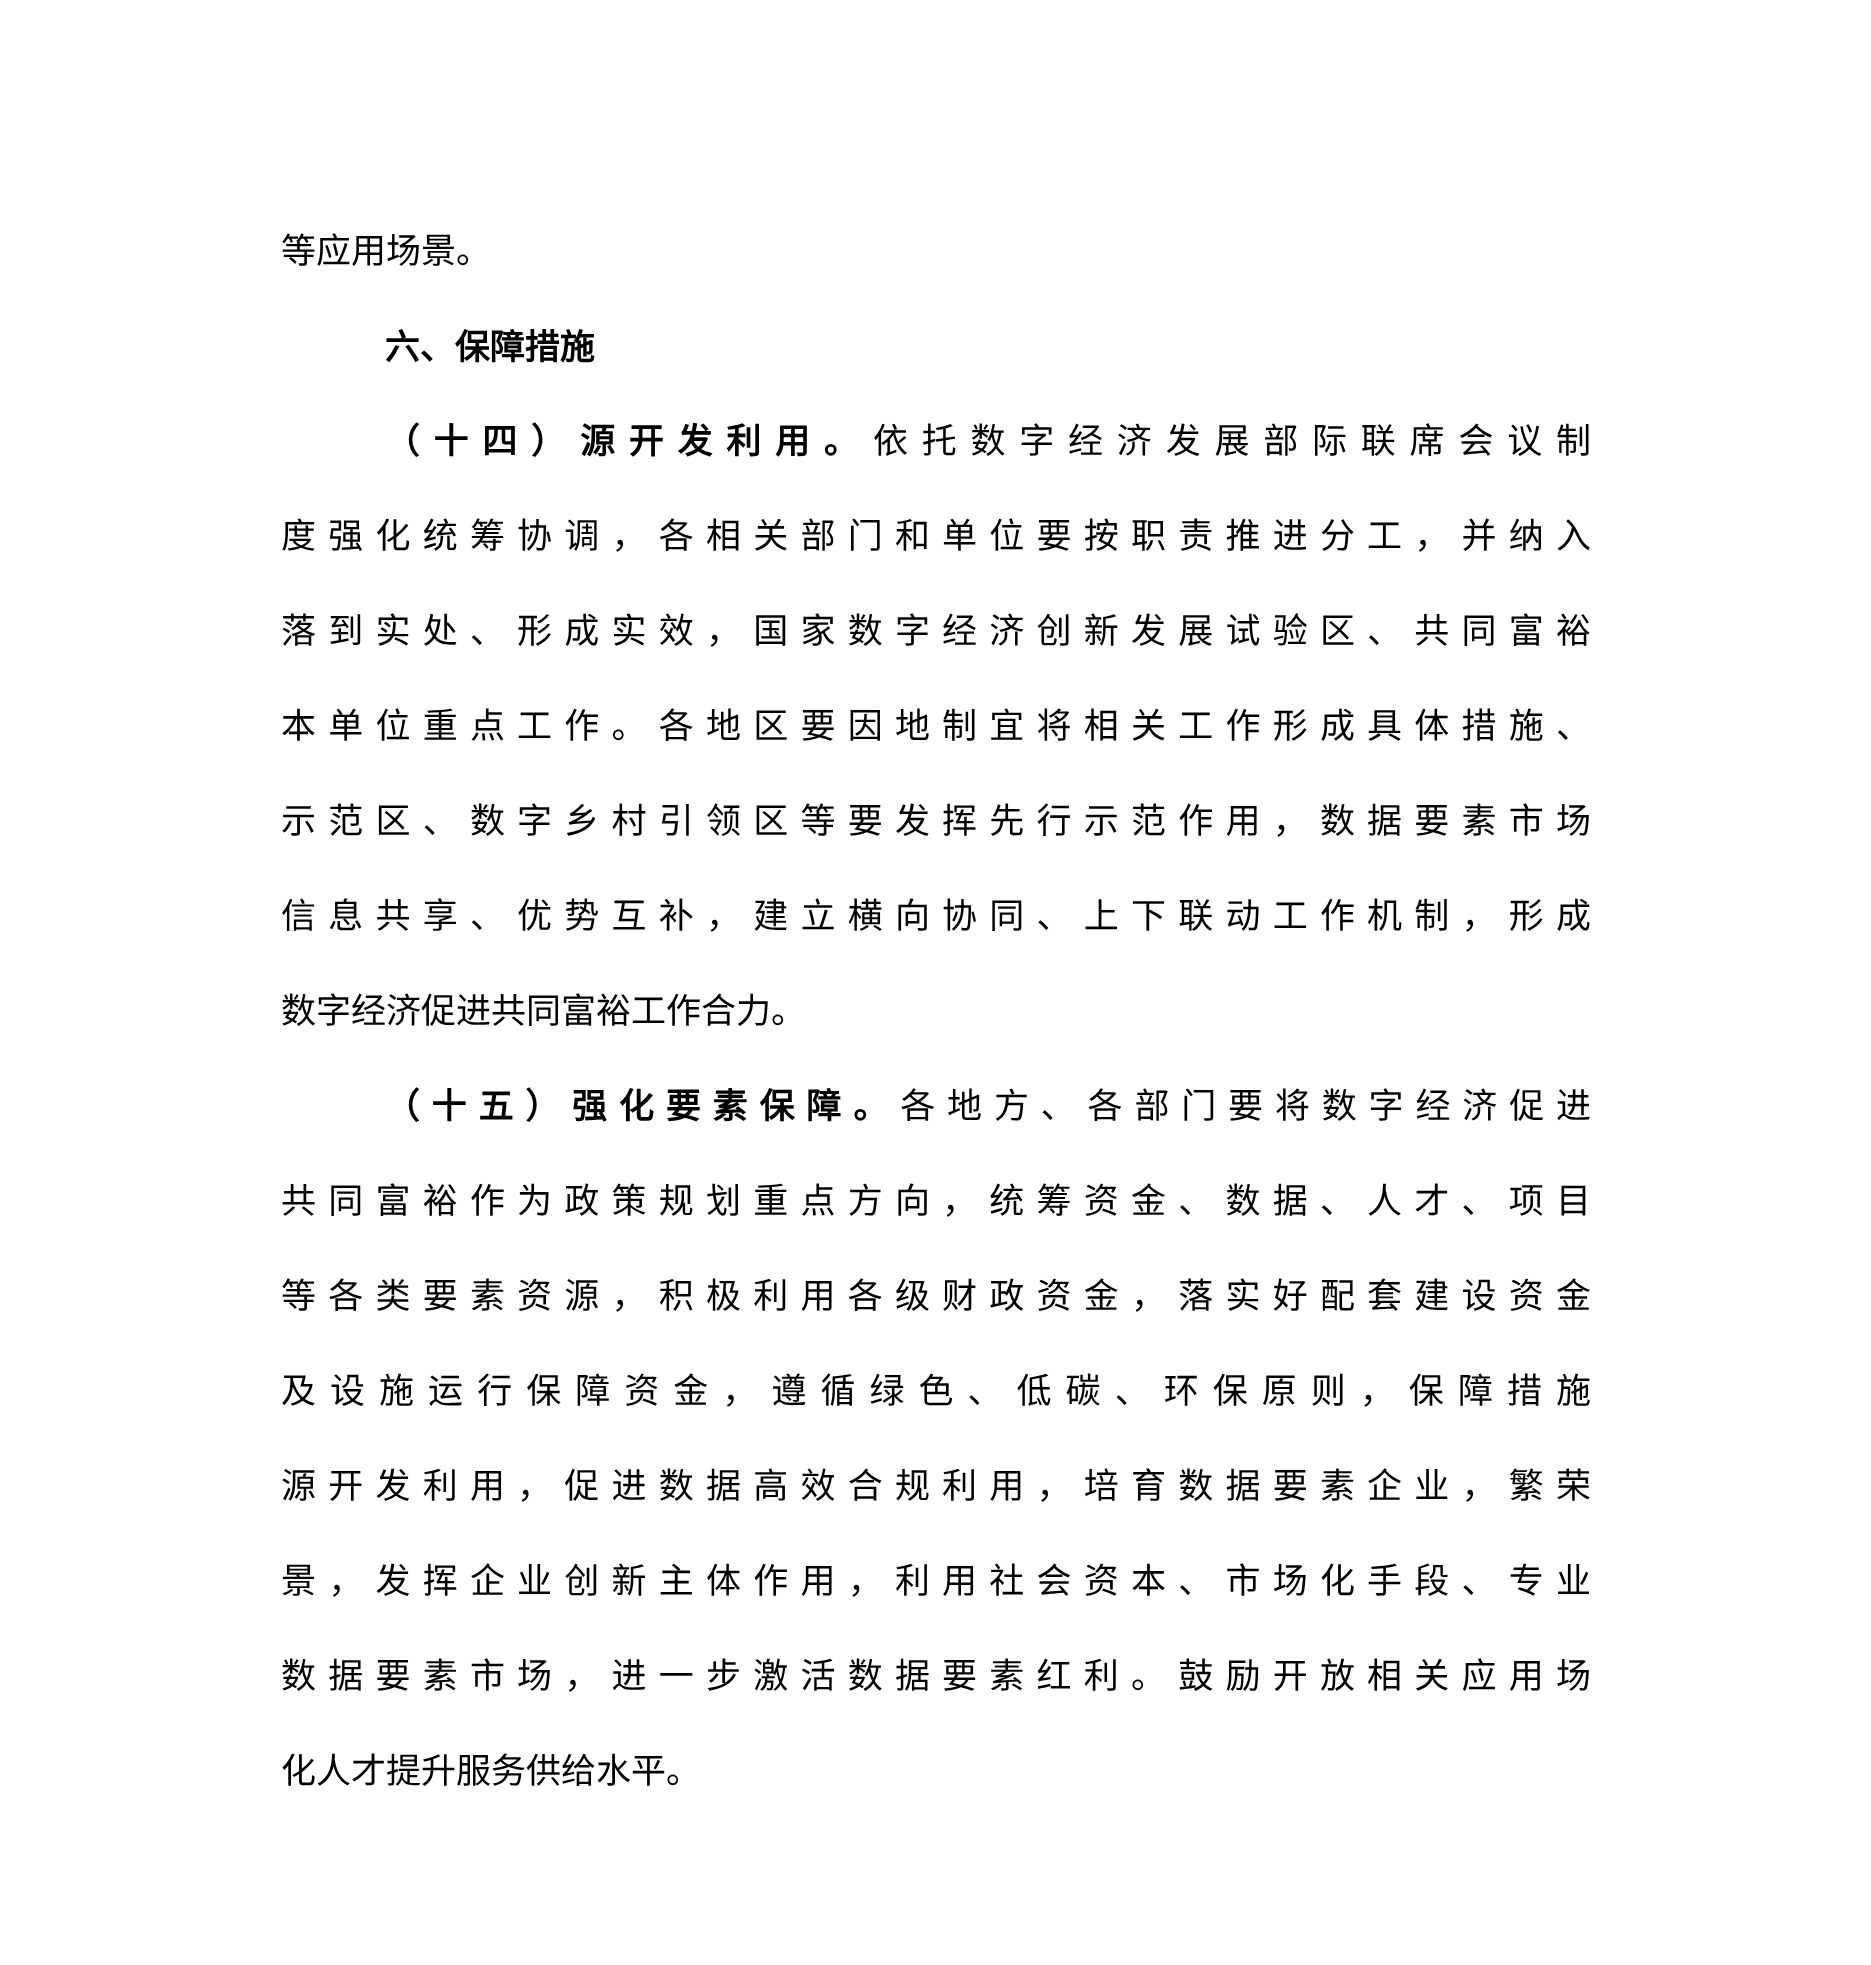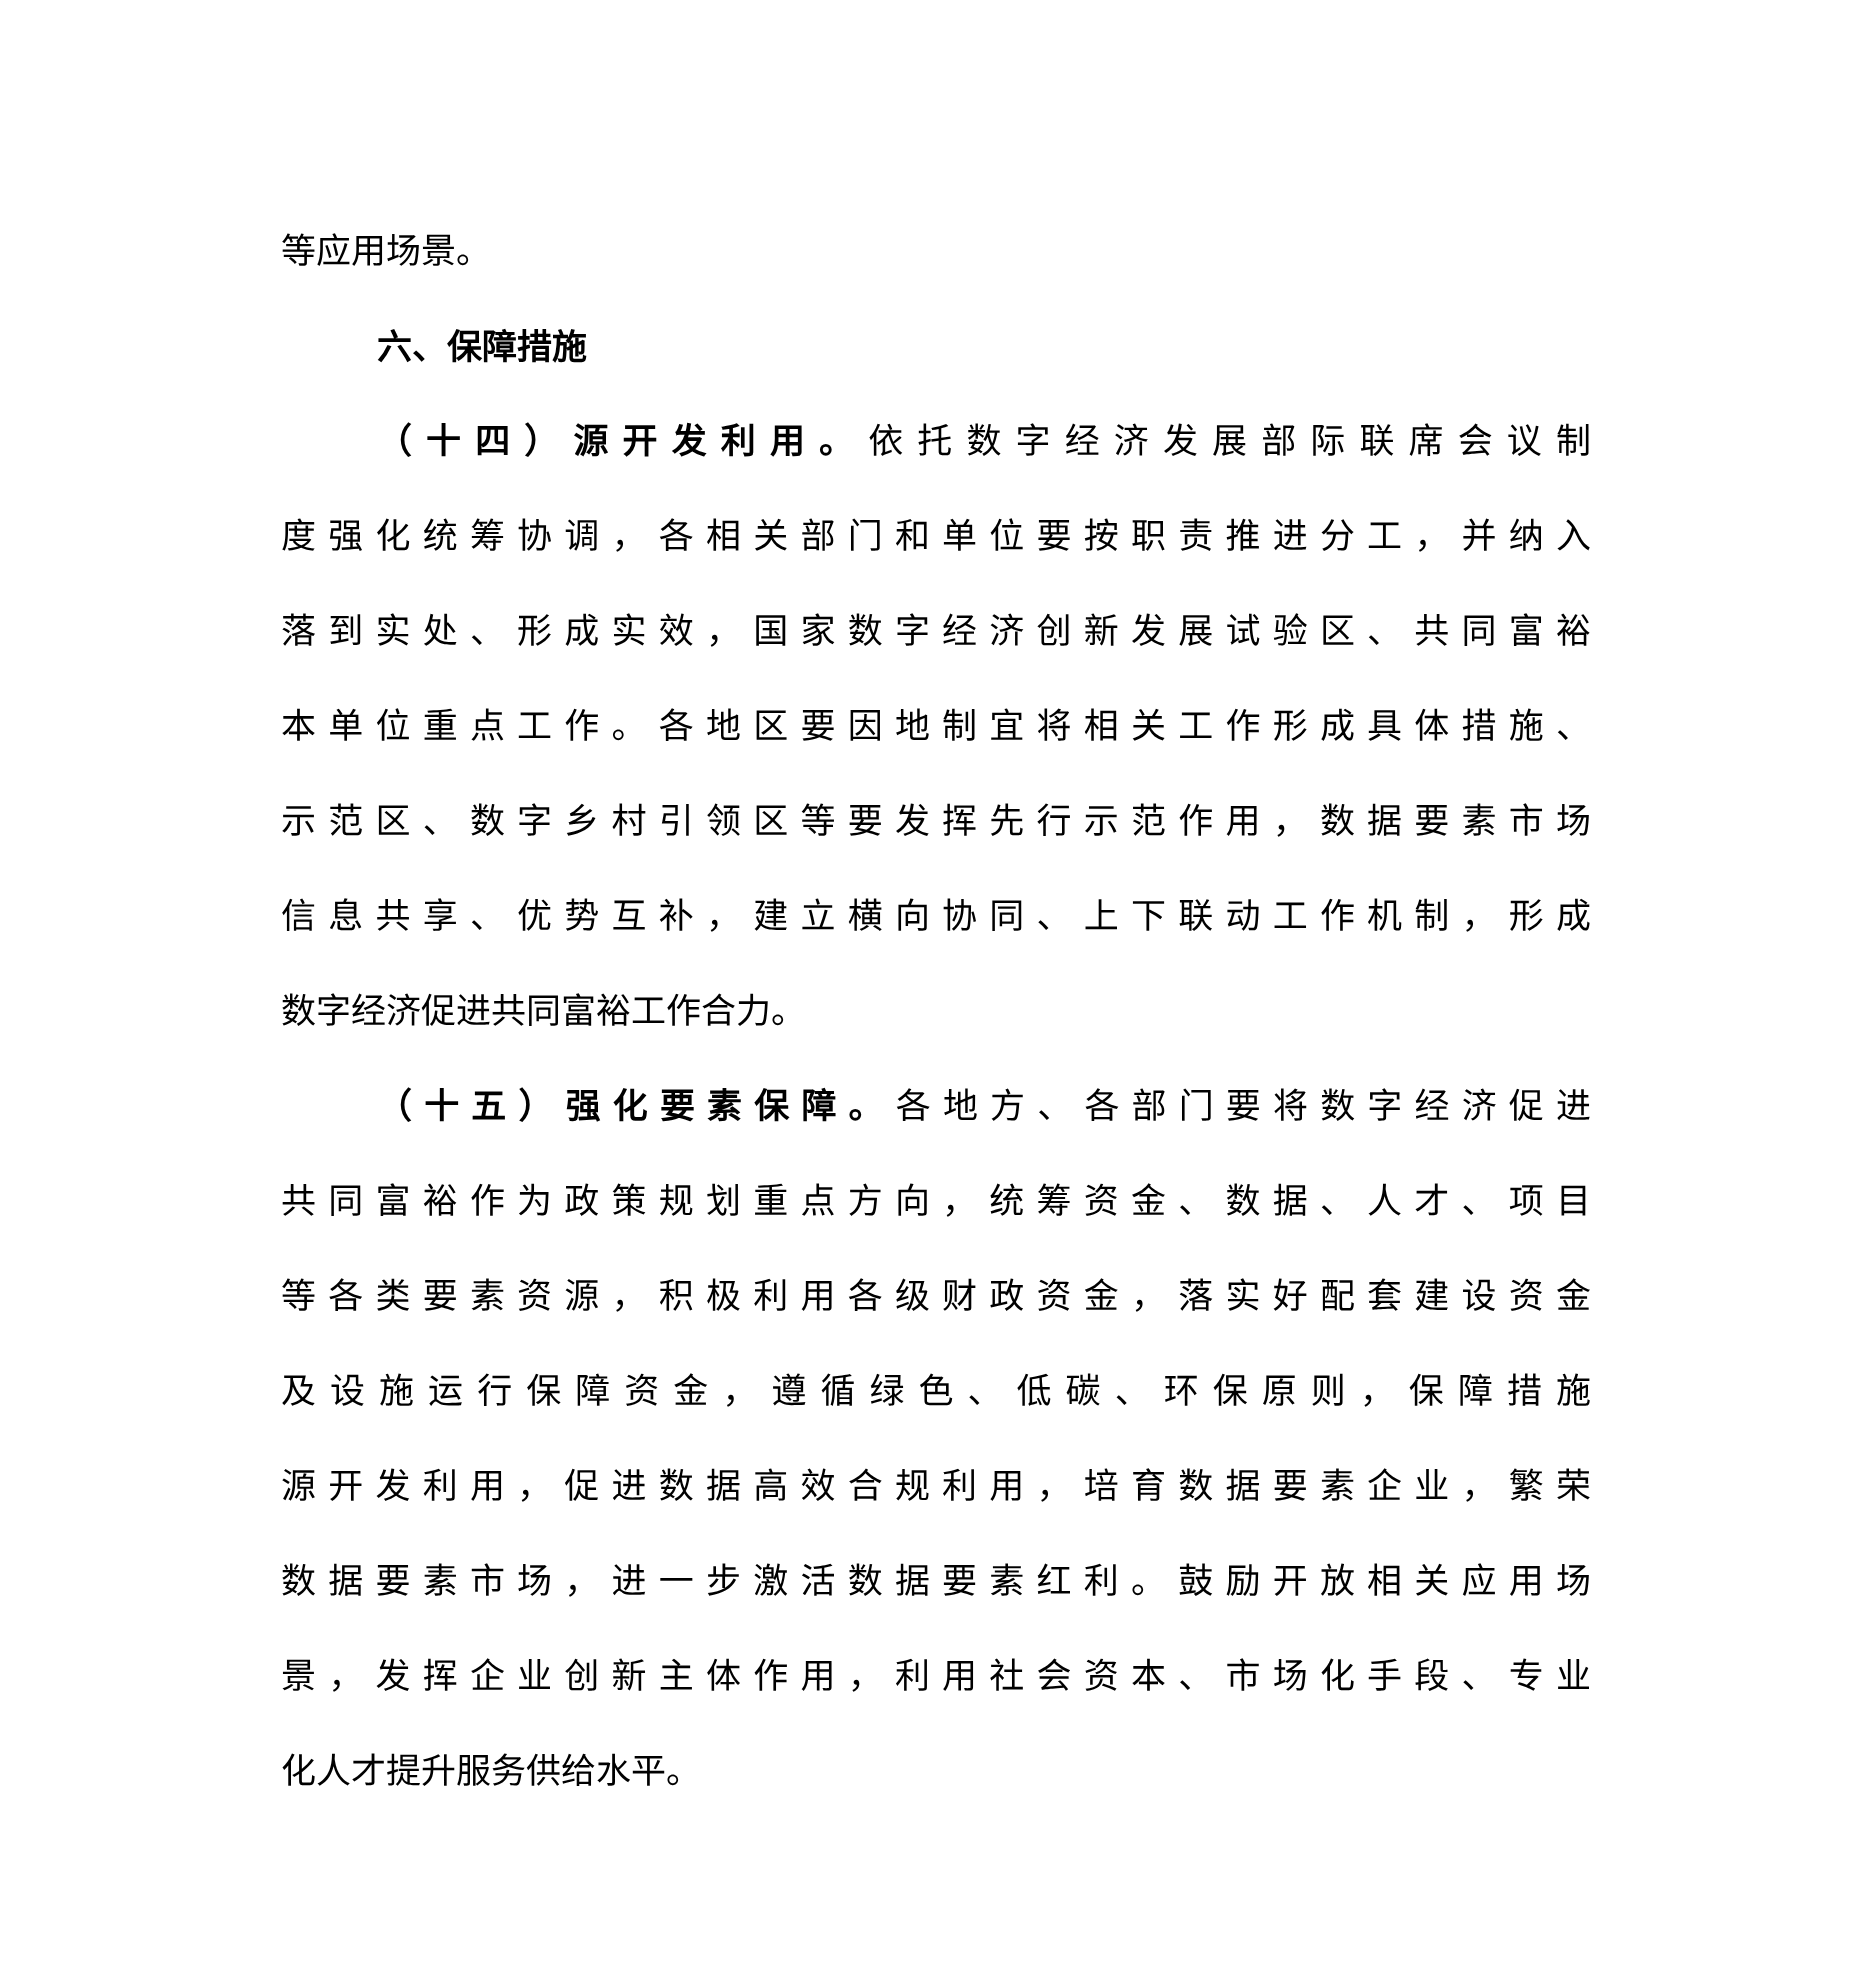--- a/index.html
+++ b/index.html
@@ -38,20 +38,21 @@
   
   .line.indent {
     padding-left: 96px;
   }
   .line.heading .seg {
     font-family: "Liberation Sans", "DejaVu Sans", sans-serif;
     font-weight: 700;
   }
   .seg.bold {
     font-weight: 700;
+    margin-left: 8px;
   }
 </style>
 </head>
 <body>
 
 <div class="page">
   <div class="content">
       <div class="line"><span class="seg">等应用场景。</span></div>
       <div class="line heading indent"><span class="seg bold">六、保障措施</span></div>
       <div class="line indent justify"><span class="seg bold">（十四）源开发利用。</span><span class="seg">依托数字经济发展部际联席会议制</span></div>
@@ -59,18 +60,18 @@
       <div class="line justify"><span class="seg">落到实处、形成实效，国家数字经济创新发展试验区、共同富裕</span></div>
       <div class="line justify"><span class="seg">本单位重点工作。各地区要因地制宜将相关工作形成具体措施、</span></div>
       <div class="line justify"><span class="seg">示范区、数字乡村引领区等要发挥先行示范作用，数据要素市场</span></div>
       <div class="line justify"><span class="seg">信息共享、优势互补，建立横向协同、上下联动工作机制，形成</span></div>
       <div class="line"><span class="seg">数字经济促进共同富裕工作合力。</span></div>
       <div class="line indent justify"><span class="seg bold">（十五）强化要素保障。</span><span class="seg">各地方、各部门要将数字经济促进</span></div>
       <div class="line justify"><span class="seg">共同富裕作为政策规划重点方向，统筹资金、数据、人才、项目</span></div>
       <div class="line justify"><span class="seg">等各类要素资源，积极利用各级财政资金，落实好配套建设资金</span></div>
       <div class="line justify"><span class="seg">及设施运行保障资金，遵循绿色、低碳、环保原则，保障措施</span></div>
       <div class="line justify"><span class="seg">源开发利用，促进数据高效合规利用，培育数据要素企业，繁荣</span></div>
+      <div class="line justify"><span class="seg">景，发挥企业创新主体作用，利用社会资本、市场化手段、专业</span></div>
       <div class="line justify"><span class="seg">数据要素市场，进一步激活数据要素红利。鼓励开放相关应用场</span></div>
-      <div class="line justify"><span class="seg">景，发挥企业创新主体作用，利用社会资本、市场化手段、专业</span></div>
       <div class="line"><span class="seg">化人才提升服务供给水平。</span></div>
     </div>
 </div>
 
 
 </body></html>

